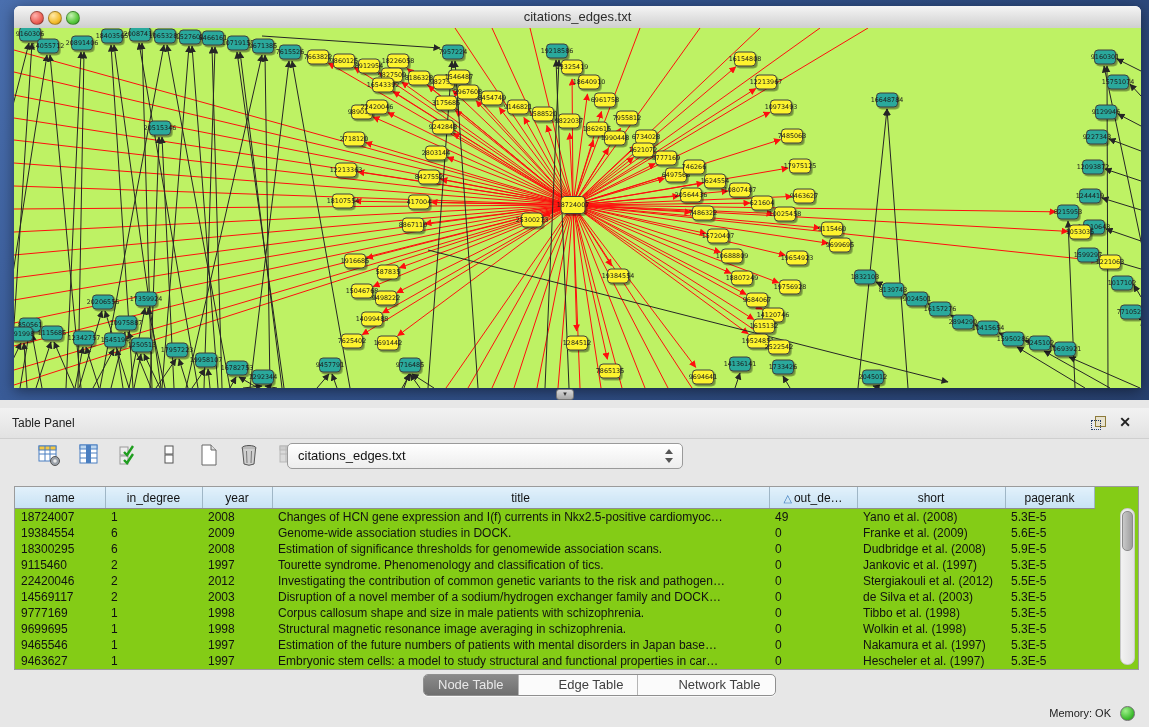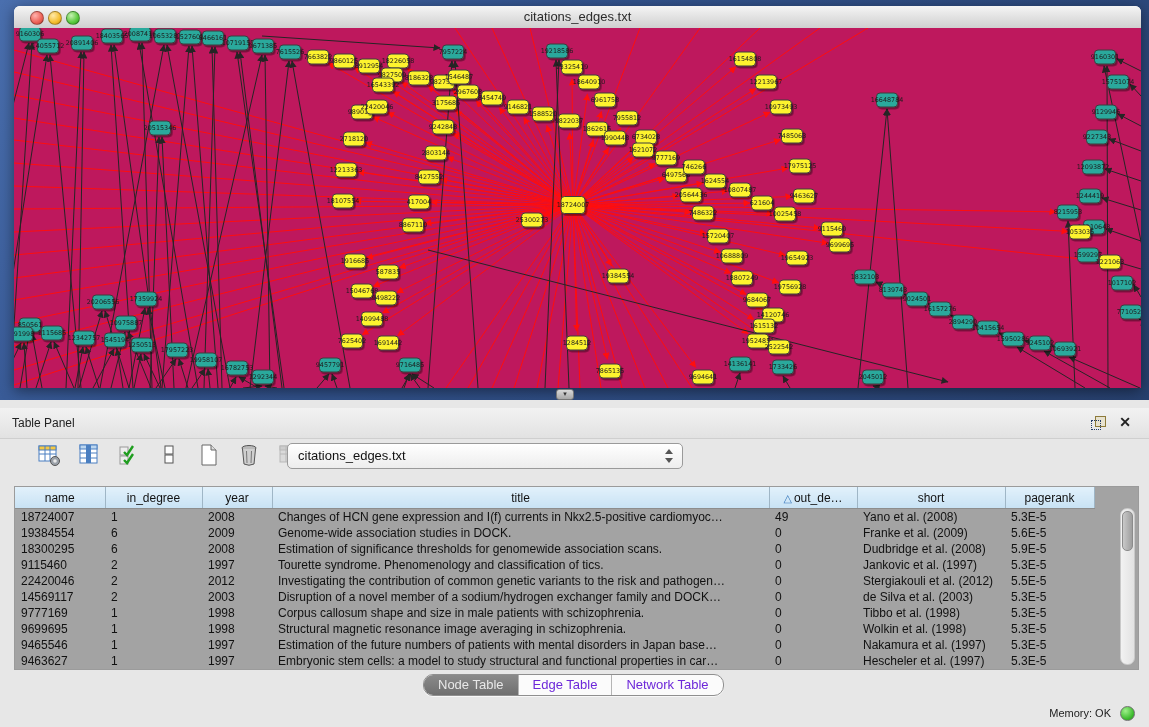--- a/index.html
+++ b/index.html
@@ -9,51 +9,51 @@
     background:linear-gradient(135deg,#4a6fae 0%,#33548f 35%,#27406e 100%);}
   .net-window{position:absolute;left:14px;top:6px;width:1127px;height:382px;
     background:#fff;border-radius:6px 6px 0 0;box-shadow:0 3px 14px rgba(0,0,0,.45);}
   .titlebar{position:absolute;left:0;top:0;width:100%;height:22px;border-radius:6px 6px 0 0;
     background:linear-gradient(#f5f5f5,#cfcfcf);border-bottom:1px solid #9a9a9a;}
   .titlebar .title{position:absolute;left:0;right:0;top:3px;text-align:center;font-size:13px;color:#2b2b2b;}
   .tl{position:absolute;top:5px;width:12px;height:12px;border-radius:50%;border:1px solid rgba(0,0,0,.3);}
   .tl.red{left:16px;background:radial-gradient(circle at 35% 30%,#ffb3ad,#ee6156 60%,#c13c33);}
   .tl.yel{left:34px;background:radial-gradient(circle at 35% 30%,#ffe9a8,#f5bd2e 60%,#c9920f);}
   .tl.grn{left:52px;background:radial-gradient(circle at 35% 30%,#c6f2b2,#59c93d 60%,#2f9c22);}
-  .canvas{position:absolute;left:0;top:22px;width:1127px;height:360px;background:#be185d;overflow:hidden;}
+  .canvas{position:absolute;left:0;top:22px;width:1127px;height:360px;background:#bef264;overflow:hidden;}
   .grip{position:absolute;left:556px;top:389px;width:16px;height:9px;background:linear-gradient(#d9d9d9,#a8a8a8);
     border-radius:3px;border:1px solid #777;font-size:7px;line-height:7px;text-align:center;color:#333;}
   
   .table-panel{position:absolute;left:0;top:400px;width:1149px;height:327px;background:#e7e7e7;}
   .panel-head{position:absolute;left:0;top:0;width:100%;height:30px;background:linear-gradient(#f2f2f2,#e2e2e2);border-bottom:1px solid #cfcfcf;margin-top:8px;}
   .panel-title{position:absolute;left:12px;top:8px;font-size:12px;color:#222;}
   .float-ico{position:absolute;right:44px;top:8px;width:14px;height:13px;}
   .float-ico .sq1{position:absolute;left:4px;top:0;width:9px;height:9px;border:1px solid #8d7a3a;background:#e7e2cf;}
   .float-ico .sq2{position:absolute;left:0;top:4px;width:8px;height:8px;border:1px dotted #223a66;}
   .close-ico{position:absolute;right:18px;top:6px;font-size:14px;font-weight:bold;color:#222;line-height:16px;}
   .toolbar{position:absolute;left:8px;top:36px;width:1133px;height:44px;}
   .tb-icons{position:absolute;left:28px;top:6px;display:flex;gap:14px;align-items:center;}
   .tb-btn{width:26px;height:26px;display:flex;align-items:center;justify-content:center;}
   .combo{position:absolute;left:279px;top:7px;width:394px;height:24px;border:1px solid #9a9a9a;border-radius:5px;
     background:linear-gradient(#ffffff,#ededed);box-shadow:inset 0 1px 0 #fff;}
   .combo .val{position:absolute;left:10px;top:4px;font-size:13px;color:#111;}
   .combo .arrows{position:absolute;right:8px;top:3px;width:9px;height:18px;}
   .combo .arrows .up{position:absolute;left:0;top:2px;width:0;height:0;border-left:4.5px solid transparent;border-right:4.5px solid transparent;border-bottom:5px solid #555;}
   .combo .arrows .dn{position:absolute;left:0;bottom:2px;width:0;height:0;border-left:4.5px solid transparent;border-right:4.5px solid transparent;border-top:5px solid #555;}
-  .tbl-wrap{position:absolute;left:14px;top:86px;width:1123px;height:182px;background:#a3a3a3;border:1px solid #9b9b9b;}
+  .tbl-wrap{position:absolute;left:14px;top:86px;width:1123px;height:182px;background:#84cc16;border:1px solid #9b9b9b;}
   table.grid{border-collapse:collapse;table-layout:fixed;width:1079px;font-size:12px;color:#111;}
   table.grid th{height:19px;background:linear-gradient(#e2f1fb,#c8e2f4);border-right:1px solid #9fb6c6;border-bottom:1px solid #8d8d8d;
     font-weight:normal;font-size:12px;text-align:center;overflow:hidden;white-space:nowrap;}
   table.grid td{height:16px;padding:0 4px 0 6px;overflow:hidden;white-space:nowrap;text-overflow:ellipsis;border:none;}
   .sort-tri{color:#3a7abd;font-size:11px;margin-right:2px;}
   .vscroll{position:absolute;right:3px;top:21px;width:13px;height:155px;background:linear-gradient(90deg,#f2f2f2,#e2e2e2);border:1px solid #c9c9c9;border-radius:7px;}
   .vthumb{position:absolute;left:1px;top:2px;width:9px;height:38px;border-radius:5px;background:linear-gradient(90deg,#c9c9c9,#9e9e9e);border:1px solid #8b8b8b;}
   .tabs-row{position:absolute;left:0;top:273px;width:100%;height:24px;}
-  .tabs{position:absolute;left:423px;top:1px;display:flex;border:1px solid #8f8f8f;border-radius:10px;overflow:hidden;background:#fbfbfb;box-shadow:0 1px 0 rgba(255,255,255,.7);}
-  .tab{padding:2px 14px;font-size:13px;color:#6d28d9;border-right:1px solid #b5b5b5;line-height:16px;}
+  .tabs{position:absolute;left:423px;top:1px;display:flex;border:1px solid #8f8f8f;border-radius:5px;overflow:hidden;background:#fbfbfb;box-shadow:0 1px 0 rgba(255,255,255,.7);gap:26px;}
+  .tab{padding:2px 14px;font-size:13px;color:#404040;border-right:1px solid #b5b5b5;line-height:16px;}
   .tab:last-child{border-right:none;}
   .tab.sel{background:linear-gradient(#8a8a8a,#6f6f6f);color:#e8e8e8;}
   .statusbar{position:absolute;left:0;top:300px;width:100%;height:27px;}
   .mem-label{position:absolute;right:38px;top:7px;font-size:11px;color:#222;}
   .mem-dot{position:absolute;right:14px;top:6px;width:13px;height:13px;border-radius:50%;
     background:radial-gradient(circle at 35% 30%,#9ef08a,#3dbb2e 65%,#2a8f1e);border:1px solid #6f6f6f;}
   
   .mini{display:block;}
   .fx{font-family:"Liberation Serif",serif;font-style:italic;font-weight:bold;font-size:15px;color:#111;}
 </style>

